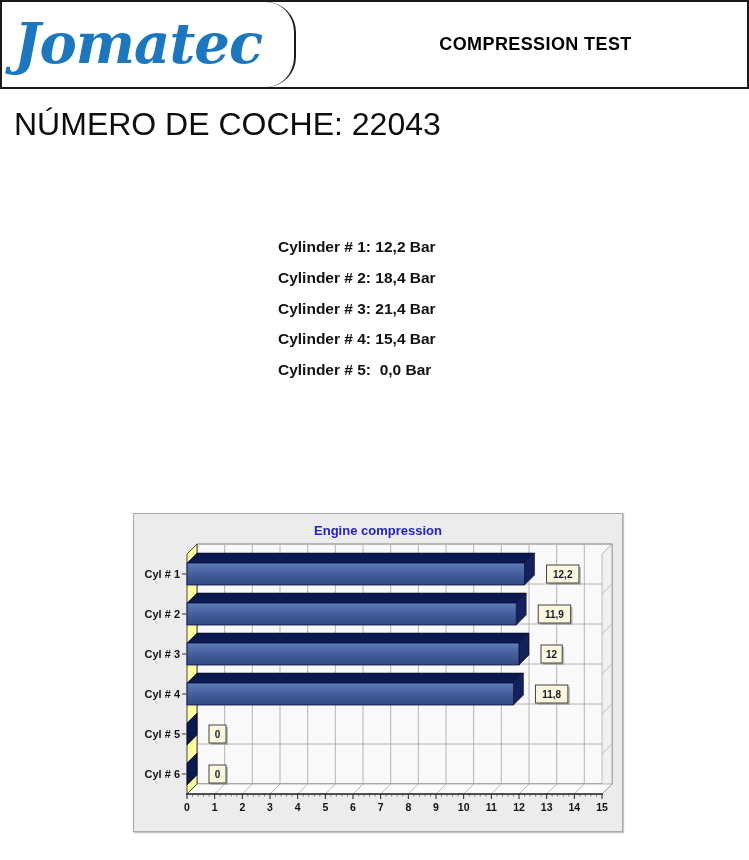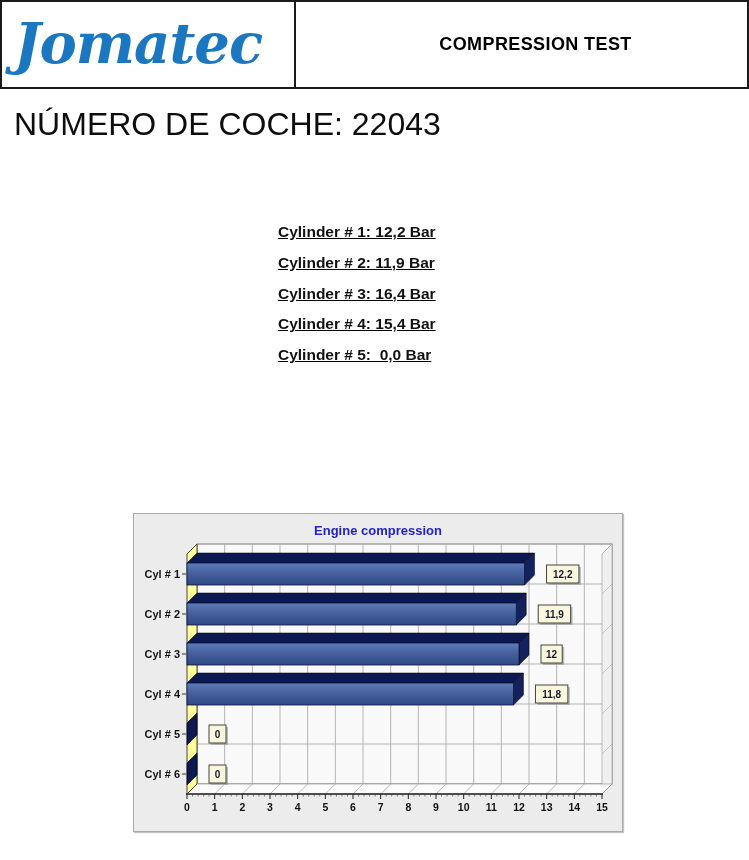--- a/index.html
+++ b/index.html
@@ -2,29 +2,29 @@
 <html><head>
 <meta charset="utf-8">
 <style>
   html,body{margin:0;padding:0;background:#ffffff;}
   .page{position:relative;width:749px;height:860px;background:#ffffff;overflow:hidden;
         font-family:"Liberation Sans",sans-serif;}
   
   .header{position:absolute;left:0;top:0;width:749px;height:89px;box-sizing:border-box;
           border:2px solid #1a1a1a;display:flex;background:#fff;}
   .logo-cell{flex:0 0 294px;box-sizing:border-box;border-right:2px solid #1a1a1a;
-             display:flex;align-items:center;}
+             display:flex;align-items:center;border-radius:30px;}
   .logo{font-family:"DejaVu Serif",serif;font-style:italic;font-weight:bold;
         font-size:56px;color:#1b78c0;margin-left:12px;margin-top:-4px;letter-spacing:-1px;}
   .title-cell{flex:1;display:flex;align-items:center;justify-content:center;}
   .report-title{font-size:18px;font-weight:bold;color:#000;letter-spacing:.4px;margin-left:28px;}
   
   .car-number{position:absolute;left:14px;top:106px;font-size:32px;color:#0d0d0d;}
   
-  .readings{position:absolute;left:278px;top:217px;text-decoration:underline;}
+  .readings{position:absolute;left:278px;top:232px;}
   .reading-line{font-size:15.5px;font-weight:bold;color:#111;line-height:30.8px;
                 white-space:pre;}
   
   .chart-panel{position:absolute;left:133px;top:513px;width:490px;height:319px;
                box-sizing:border-box;background:#ececec;border:1px solid #a9a9a9;
                box-shadow:1px 1px 1px #c4c4c4;}
   .chart-title{position:absolute;left:0;top:9px;width:100%;text-align:center;
                font-size:13px;font-weight:bold;color:#2222c8;}
   .chart-svg{position:absolute;left:0;top:0;}
 </style>
@@ -39,22 +39,22 @@
     </div>
     <div class="title-cell">
       <span class="report-title">COMPRESSION TEST</span>
     </div>
   </div>
 
   <div class="car-number">NÚMERO DE COCHE: 22043</div>
 
   <div class="readings">
     <div class="reading-line">Cylinder # 1: 12,2 Bar</div>
-    <div class="reading-line">Cylinder # 2: 11,9 Bar</div>
-    <div class="reading-line">Cylinder # 3: 16,4 Bar</div>
+    <div class="reading-line">Cylinder # 2: 18,4 Bar</div>
+    <div class="reading-line">Cylinder # 3: 21,4 Bar</div>
     <div class="reading-line">Cylinder # 4: 15,4 Bar</div>
     <div class="reading-line">Cylinder # 5:  0,0 Bar</div>
   </div>
 
   <div class="chart-panel">
     <div class="chart-title">Engine compression</div>
     <svg id="chart-svg" class="chart-svg" width="488" height="317" viewBox="0 0 488 317">
         <defs>
           <linearGradient id="barGrad" x1="0" y1="0" x2="0" y2="1">
             <stop offset="0" stop-color="#5d7db9"></stop>

